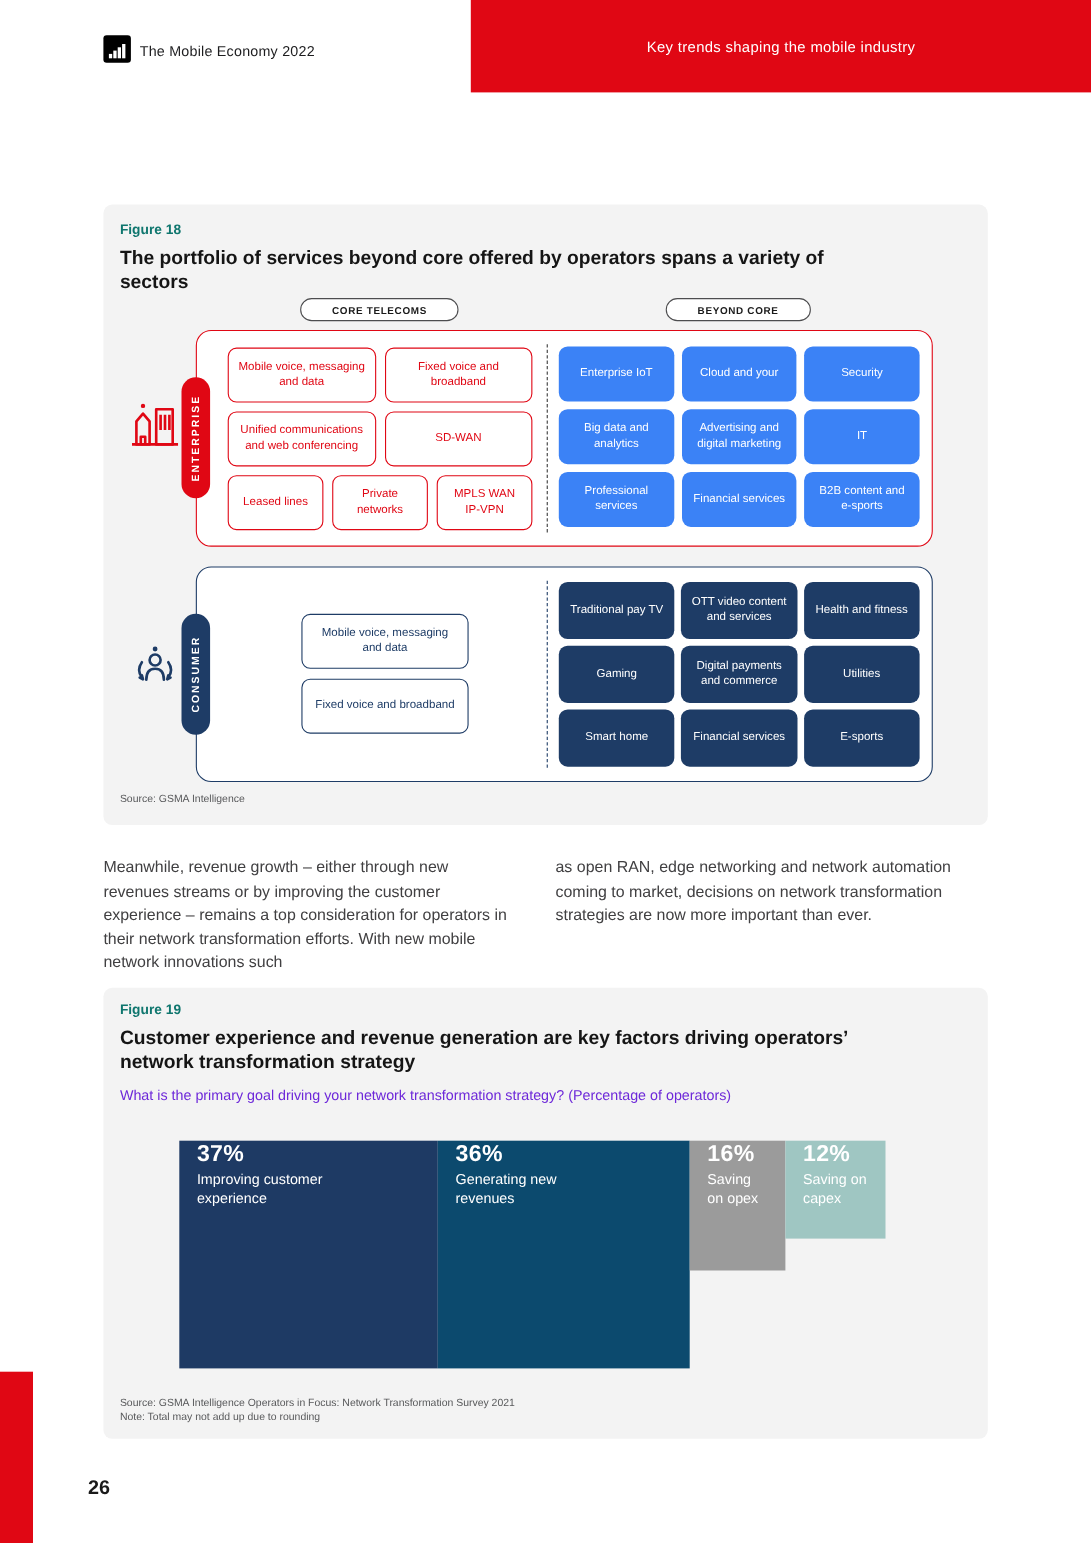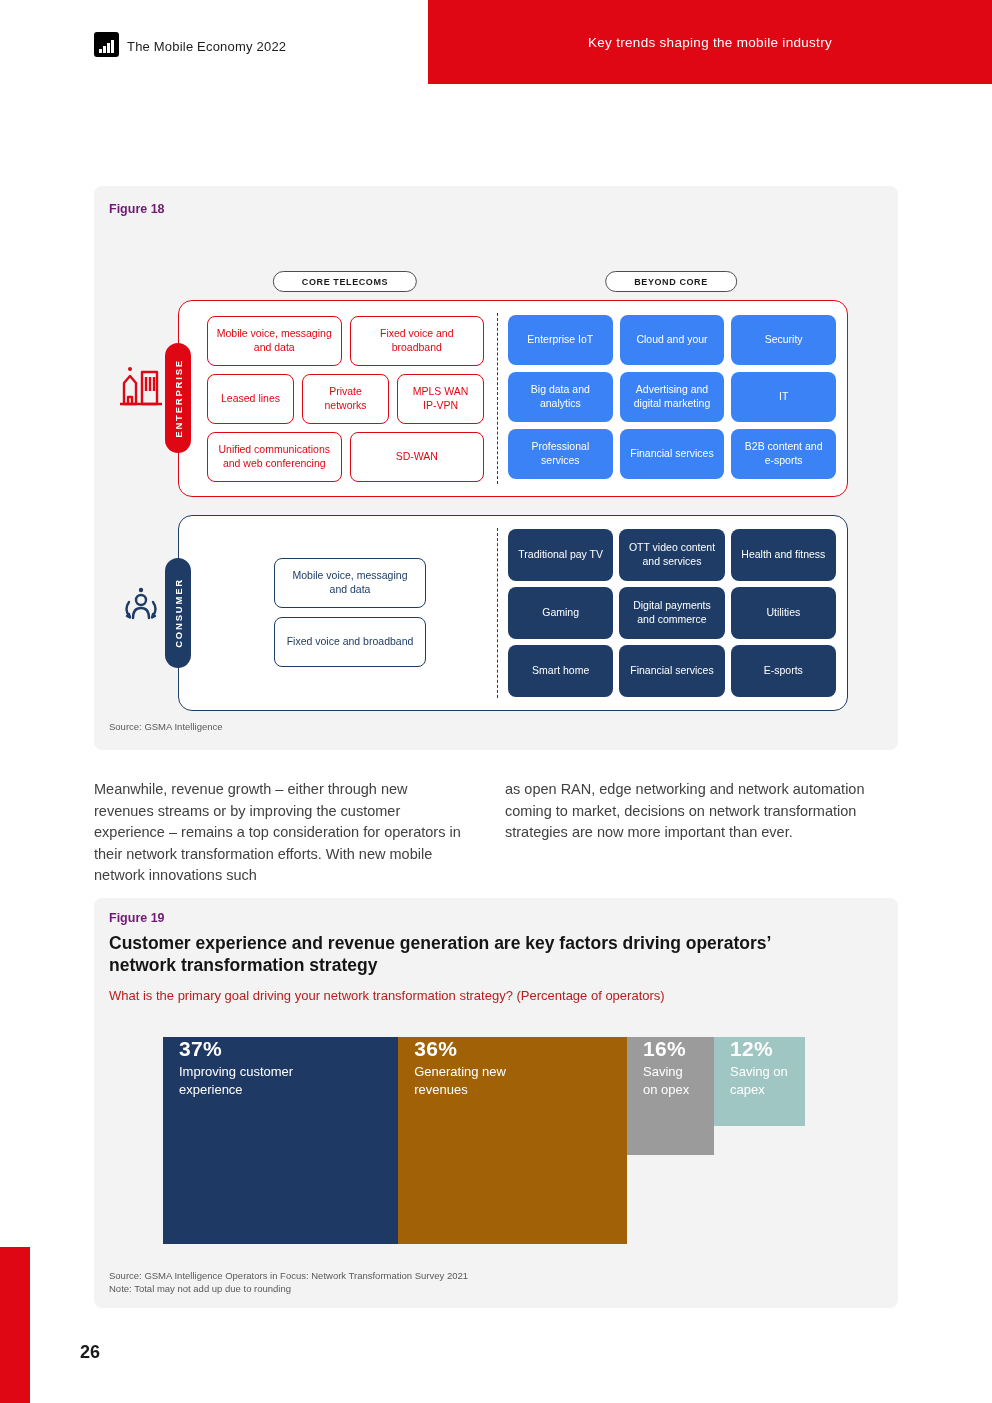--- a/index.html
+++ b/index.html
@@ -9,23 +9,23 @@
     font-family:"Liberation Sans","DejaVu Sans",sans-serif; overflow:hidden;
   }
   
   .logo { position:absolute; left:94px; top:32px; width:25px; height:25px; background:#000; border-radius:3px; display:flex; align-items:flex-end; justify-content:center; padding:4px 4px; gap:1px; }
   .logo i { display:block; background:#fff; width:3px; }
   .brand { position:absolute; left:127px; top:39px; font-size:13px; color:#1d1d1f; letter-spacing:0.2px; }
   .banner { position:absolute; left:428px; top:0; width:564px; height:84px; background:#e00714; display:flex; align-items:center; justify-content:center; }
   .banner span { color:#fff; font-size:13.5px; letter-spacing:0.3px; }
   
   .card { position:absolute; background:#f3f3f3; border-radius:8px; }
-  .fig-label { position:absolute; left:15px; color:#701a75; font-weight:bold; font-size:12.5px; }
+  .fig-label { position:absolute; left:15px; color:#0f766e; font-weight:bold; font-size:12.5px; }
   .fig-title { position:absolute; left:15px; color:#151515; font-weight:bold; font-size:17.5px; line-height:22px; }
-  .fig-sub { position:absolute; left:15px; color:#b91c1c; font-size:13px; }
+  .fig-sub { position:absolute; left:15px; color:#6d28d9; font-size:13px; }
   .fig-src { position:absolute; left:15px; color:#58595b; font-size:9.5px; line-height:13px; }
   
   .pill-head { position:absolute; transform:translateX(-50%); background:#fff; border:1px solid #4d4d4f; border-radius:11px; height:21px; padding:0 28px; display:flex; align-items:center; font-size:9px; font-weight:bold; letter-spacing:0.6px; color:#1a1a1a; white-space:nowrap; }
   .group-box { position:absolute; width:670px; background:#fff; border-radius:14px; }
   .group-box.ent { border:1.2px solid #e00714; }
   .group-box.con { border:1.2px solid #1e3c66; }
   .v-pill { position:absolute; width:26px; border-radius:13px; display:flex; align-items:center; justify-content:center; }
   .v-pill.ent { background:#e00714; }
   .v-pill.con { background:#1e3c66; }
   .v-pill span { writing-mode:vertical-rl; transform:rotate(180deg); color:#fff; font-size:9.5px; font-weight:bold; letter-spacing:1.8px; }
@@ -65,20 +65,21 @@
       <i style="height:10px"></i>
       <i style="height:13px"></i>
   </div>
   <div class="brand">The Mobile Economy 2022</div>
   <div class="banner">
     <span>Key trends shaping the mobile industry</span>
   </div>
 
   <div class="card" style="left:94px; top:186px; width:804px; height:564px;">
     <div class="fig-label" style="top:16px;">Figure 18</div>
+    <div class="fig-title" style="top:37px; width:700px;">The portfolio of services beyond core offered by operators spans a variety of sectors</div>
 
     <div class="pill-head" style="left:251px; top:85px;">CORE TELECOMS</div>
     <div class="pill-head" style="left:577px; top:85px;">BEYOND CORE</div>
 
     <svg class="side-icon" style="left:26px; top:178px;" width="42" height="44" viewBox="0 0 42 44">
       <g fill="none" stroke="#e00714" stroke-width="2.4" stroke-linejoin="round">
         <circle cx="10" cy="5" r="2" fill="#e00714" stroke="none"></circle>
         <path d="M4 40 V19 L10 12 L16 19 V40 Z"></path>
         <path d="M8 40 v-7 h4 v7"></path>
         <path d="M22 40 V8 h15 V40 Z"></path>
@@ -90,27 +91,27 @@
     </svg>
 
     <div class="group-box ent" style="left:84px; top:114px; height:197px;">
       <div class="divider" style="border-color:#3a3a3a;"></div>
       <div class="core-area">
         <div class="core-row">
           <div class="svc core-e">Mobile voice, messaging and data</div>
           <div class="svc core-e">Fixed voice and broadband</div>
         </div>
         <div class="core-row">
+          <div class="svc core-e">Unified communications and web conferencing</div>
+          <div class="svc core-e">SD-WAN</div>
+        </div>
+        <div class="core-row">
           <div class="svc core-e">Leased lines</div>
           <div class="svc core-e">Private networks</div>
           <div class="svc core-e">MPLS WAN IP-VPN</div>
-        </div>
-        <div class="core-row">
-          <div class="svc core-e">Unified communications and web conferencing</div>
-          <div class="svc core-e">SD-WAN</div>
         </div>
       </div>
       <div class="bey-grid" style="top:14px; grid-auto-rows:50px;">
         <div class="svc bey-e">Enterprise IoT</div>
         <div class="svc bey-e">Cloud and your</div>
         <div class="svc bey-e">Security</div>
         <div class="svc bey-e">Big data and analytics</div>
         <div class="svc bey-e">Advertising and digital marketing</div>
         <div class="svc bey-e">IT</div>
         <div class="svc bey-e">Professional services</div>
@@ -163,21 +164,21 @@
   <div class="card" style="left:94px; top:898px; width:804px; height:410px;">
     <div class="fig-label" style="top:13px;">Figure 19</div>
     <div class="fig-title" style="top:34px; width:720px;">Customer experience and revenue generation are key factors driving operators’ network transformation strategy</div>
     <div class="fig-sub" style="top:90px;">What is the primary goal driving your network transformation strategy? (Percentage of operators)</div>
 
     <div class="chart">
       <div class="col seg" style="width: 36.6337%; background: rgb(30, 58, 100);">
         <div class="pct">37%</div>
         <div class="lbl" style="width:130px;">Improving customer experience</div>
       </div>
-      <div class="col seg" style="width: 35.6436%; background: #a16207;">
+      <div class="col seg" style="width: 35.6436%; background: #0c4a6e;">
         <div class="pct">36%</div>
         <div class="lbl" style="width:120px;">Generating new revenues</div>
       </div>
       <div class="col split" style="width: 27.7228%;">
         <div class="seg" style="height: 57.1429%; background: rgb(155, 155, 155);">
           <div class="pct">16%</div>
           <div class="lbl">Saving on opex</div>
         </div>
         <div class="seg" style="height: 42.8571%; background: rgb(159, 198, 194);">
           <div class="pct">12%</div>

